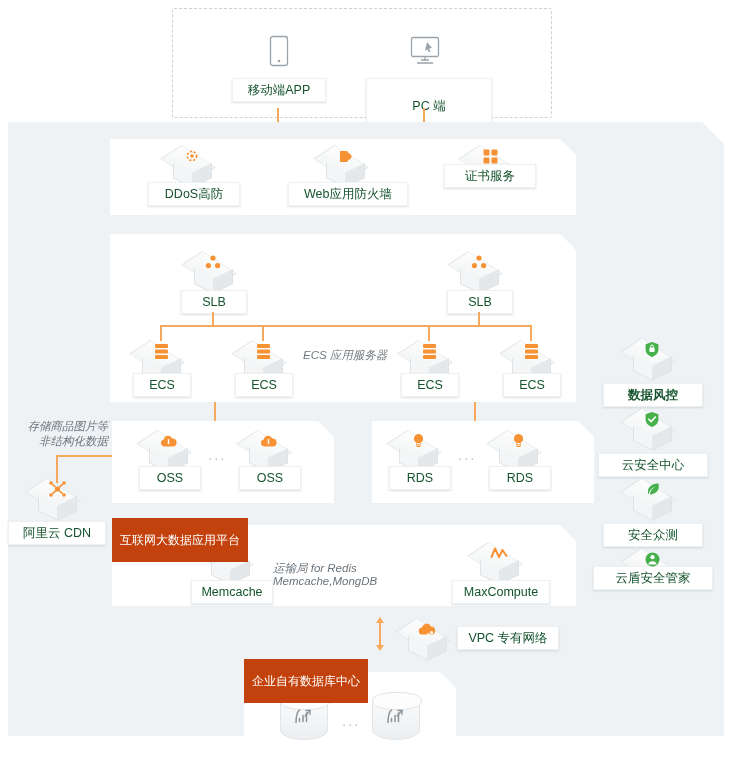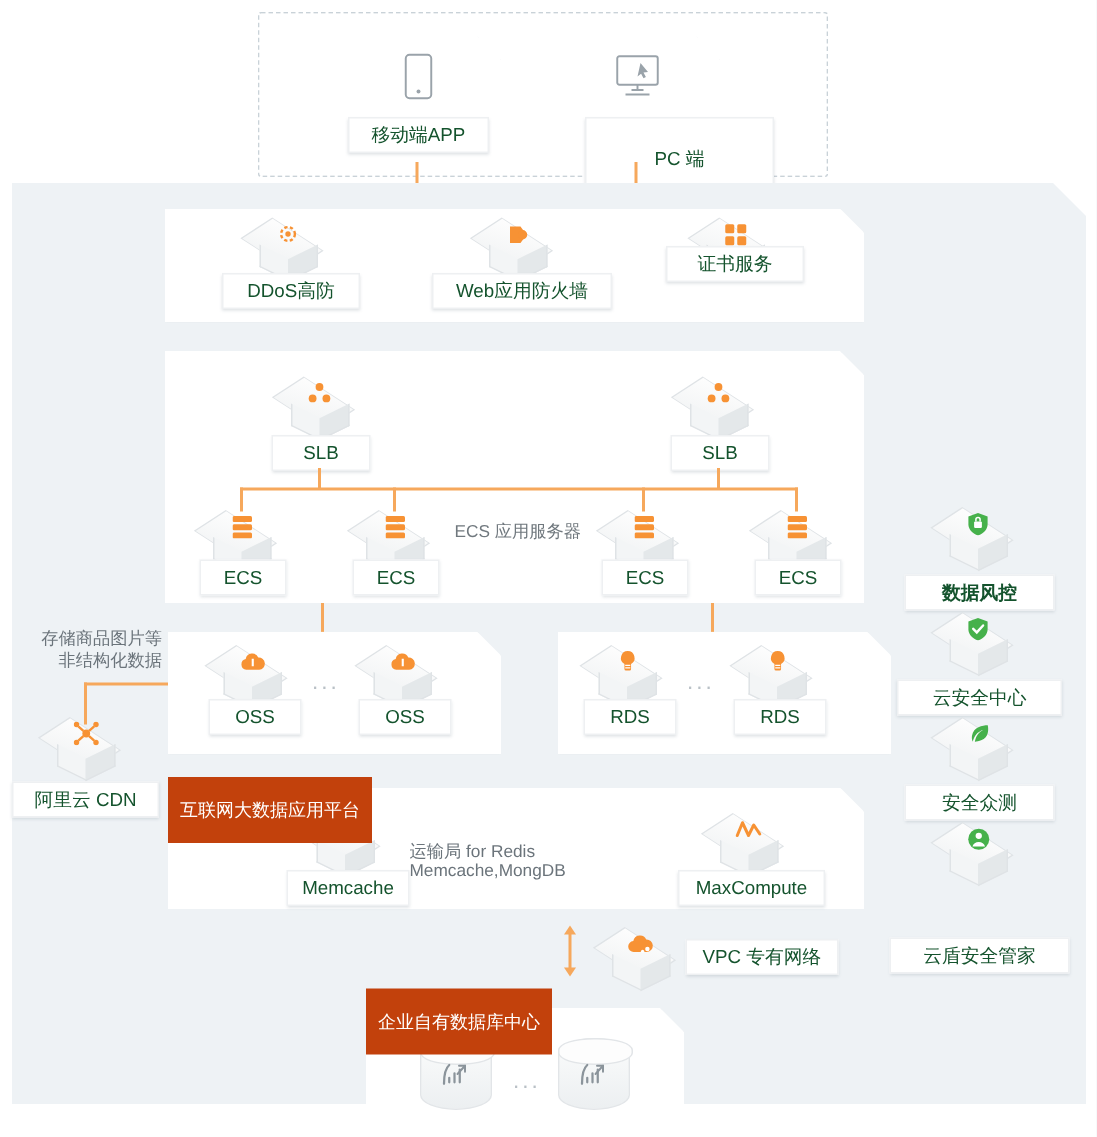--- a/index.html
+++ b/index.html
@@ -68,21 +68,21 @@
 
   
   .chip{
     position:absolute;background:#fff;border:1px solid #eef0f2;
     box-shadow:0 1px 2px rgba(120,135,148,.25);
     font-size:12.5px;color:#14532d;line-height:22px;height:22px;
     text-align:center;white-space:nowrap;padding:0 9px;
   }
 
   
-  .txt{position:absolute;font-size:11.5px;color:#6b747b;line-height:14px;white-space:nowrap;}
+  .txt{position:absolute;font-size:11.5px;color:#6b747b;line-height:14px;white-space:nowrap;font-style:italic;}
   .txt.right{text-align:right;}
 
   
   .dots{position:absolute;font-size:15px;color:#b9c0c6;letter-spacing:2px;line-height:1;}
 
   
   .ln{position:absolute;background:#f6a85c;}
   .lnv{width:2px;}
   .lnh{height:2px;}
   .arrow-up,.arrow-dn{position:absolute;width:0;height:0;border-left:4px solid transparent;border-right:4px solid transparent;}
@@ -123,21 +123,21 @@
 
 <div class="panel notch abs" style="left:370px;top:24px;width:110px;height:78px;">
   <div class="dev abs" style="left:0;top:8px;width:110px;height:38px;">
     <svg width="32" height="30" viewBox="0 0 32 30" fill="none" stroke="#9aa3aa" stroke-width="1.3">
       <rect x="2.5" y="1.5" width="27" height="19" rx="1.5"></rect>
       <path d="M12 24 h8 M16 20.5 v3.5 M8 27 h16"></path>
       <path d="M18 6 l5 6 -3 .4 1.6 3 -1.6 .8 -1.6-3L16 15z" fill="#9aa3aa" stroke="none"></path>
     </svg>
   </div>
 </div>
-<div class="chip" style="left:390px;top:78px;width:92px;padding:16px;">PC 端</div>
+<div class="chip" style="left:366px;top:78px;width:92px;padding:16px;">PC 端</div>
 
 <div class="ln lnv" style="left:277px;top:108px;height:36px;"></div>
 <div class="ln lnv" style="left:423px;top:108px;height:36px;"></div>
 
 <div class="abs" id="cloud-panel"></div>
 
 <div class="panel notch abs" style="left:110px;top:139px;width:466px;height:76px;"></div>
 
 <div class="cube" style="left:165px;top:143px;">
   <div class="top"></div>
@@ -461,13 +461,13 @@
   <div class="top"></div>
     <div class="body"></div>
   <div class="glyph">
     <svg width="15" height="15" viewBox="0 0 15 15">
         <circle cx="7.5" cy="7.5" r="7" fill="#46b14b"></circle>
         <circle cx="7.5" cy="5.2" r="2.1" fill="#fff"></circle>
         <path d="M3.3 12.4a4.4 4.4 0 0 1 8.4 0z" fill="#fff"></path>
       </svg>
   </div>
 </div>
-<div class="chip" style="left:593px;top:625px;width:118px;padding:0;">云盾安全管家</div>
+<div class="chip" style="left:593px;top:566px;width:118px;padding:0;">云盾安全管家</div>
 
 </body></html>

